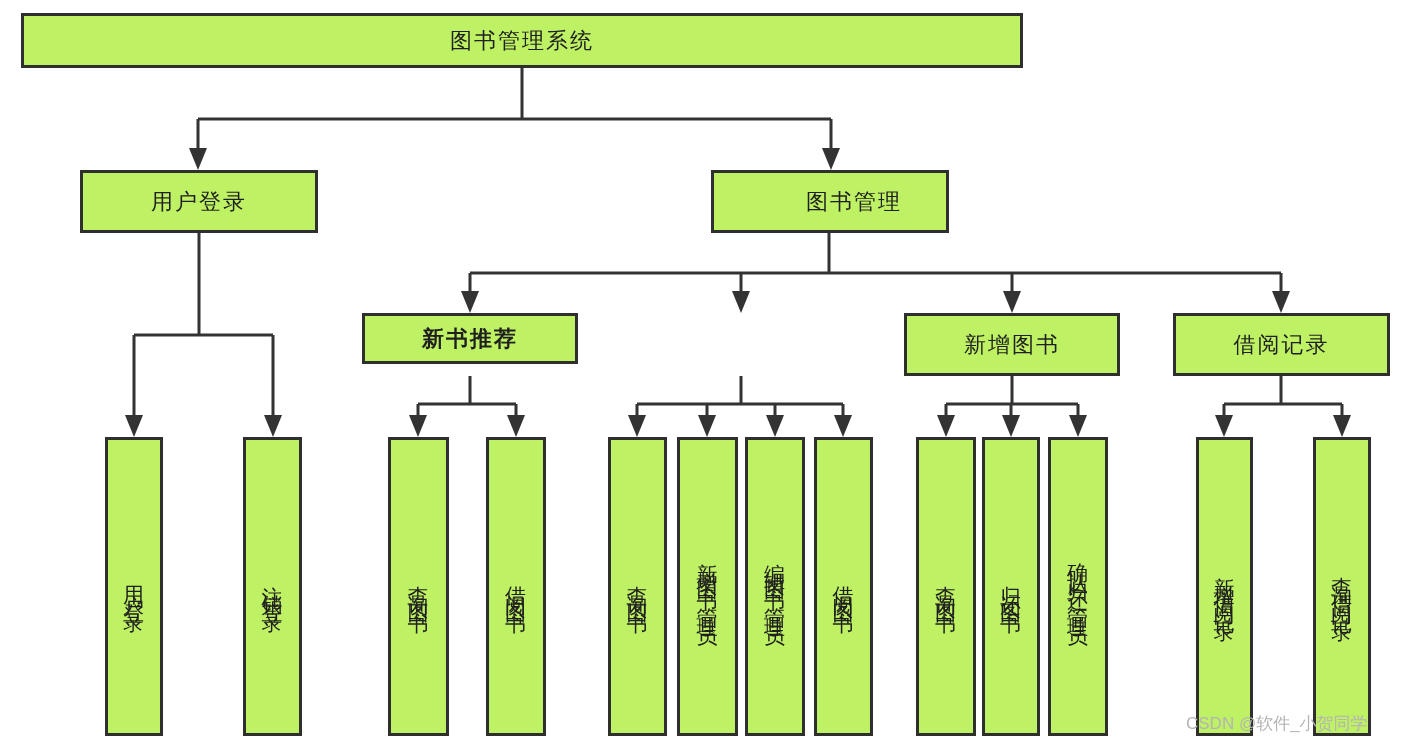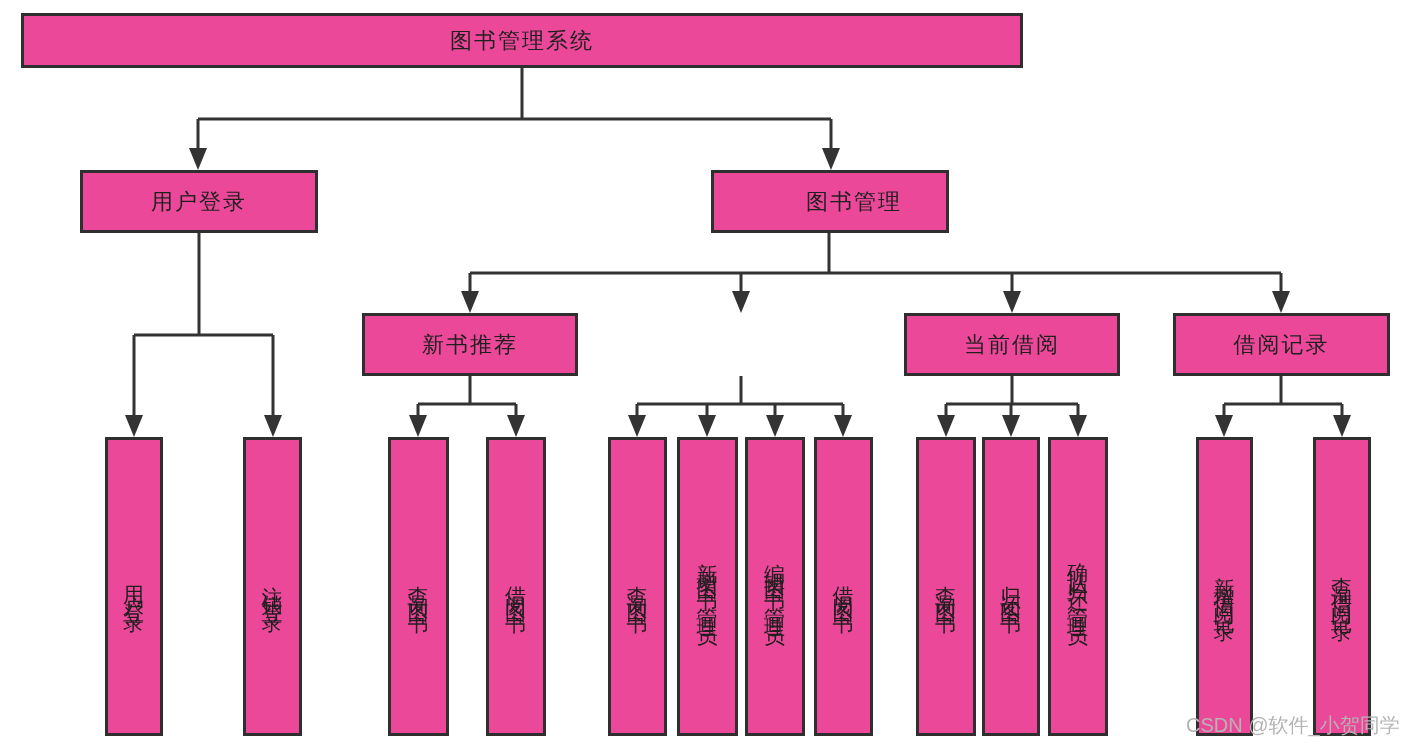--- a/index.html
+++ b/index.html
@@ -12,21 +12,21 @@
     overflow: hidden;
   }
   #wires {
     position: absolute;
     left: 0; top: 0;
     width: 1405px; height: 747px;
     z-index: 1;
   }
   .node {
     position: absolute;
-    background: #ec4899;
+    background: #bef264;
     border: 3px solid #2f2f2f;
     box-sizing: border-box;
     display: flex;
     align-items: center;
     justify-content: center;
     z-index: 2;
   }
   .node .lbl {
     color: #1f1f1f;
     font-size: 22px;
@@ -38,21 +38,21 @@
     text-orientation: mixed;
     font-size: 21px;
     letter-spacing: 9px;
     line-height: 1;
     white-space: normal;
   }
   
   #n-root        { left: 21px;   top: 13px;  width: 1002px; height: 55px; }
   #n-user-login  { left: 80px;   top: 170px; width: 238px;  height: 63px; }
   #n-book-mgmt   { left: 711px;  top: 170px; width: 238px;  height: 63px; padding-left: 48px; }
-  #n-new-book    { left: 362px;  top: 313px; width: 216px;  height: 63px; }
+  #n-new-book    { left: 362px;  top: 313px; width: 216px;  height: 51px; font-weight: bold; }
   #n-book-borrow { left: 633px;  top: 313px; width: 216px;  height: 63px; }
   #n-cur-borrow  { left: 904px;  top: 313px; width: 216px;  height: 63px; }
   #n-borrow-rec  { left: 1173px; top: 313px; width: 217px;  height: 63px; }
   .vnode { top: 437px; height: 299px; }
   #n-v-login     { left: 105px;  width: 58px; }
   #n-v-logout    { left: 243px;  width: 59px; }
   #n-v-query1    { left: 388px;  width: 61px; }
   #n-v-borrow1   { left: 486px;  width: 60px; }
   #n-v-query2    { left: 608px;  width: 59px; }
   #n-v-add       { left: 677px;  width: 61px; }
@@ -62,21 +62,21 @@
   #n-v-return    { left: 982px;  width: 58px; }
   #n-v-confirm   { left: 1048px; width: 60px; }
   #n-v-addrec    { left: 1196px; width: 57px; }
   #n-v-queryrec  { left: 1313px; width: 58px; }
   #watermark {
     position: absolute;
     left: 1186px;
     top: 712px;
     z-index: 3;
     color: #b4b4b4;
-    font-size: 20px;
+    font-size: 17px;
     white-space: nowrap;
   }
 </style>
 </head>
 <body>
 
 <div id="stage">
 
   <svg id="wires" viewBox="0 0 1405 747" xmlns="http://www.w3.org/2000/svg">
     <g stroke="#333333" stroke-width="3" fill="none">
@@ -126,21 +126,21 @@
     <span class="lbl">用户登录</span>
   </div>
   <div class="node" id="n-book-mgmt">
     <span class="lbl">图书管理</span>
   </div>
 
   <div class="node" id="n-new-book">
     <span class="lbl">新书推荐</span>
   </div>
   <div class="node" id="n-cur-borrow">
-    <span class="lbl">当前借阅</span>
+    <span class="lbl">新增图书</span>
   </div>
   <div class="node" id="n-borrow-rec">
     <span class="lbl">借阅记录</span>
   </div>
 
   <div class="node vnode" id="n-v-login">
     <span class="lbl">用户登录</span>
   </div>
   <div class="node vnode" id="n-v-logout">
     <span class="lbl">注销登录</span>

